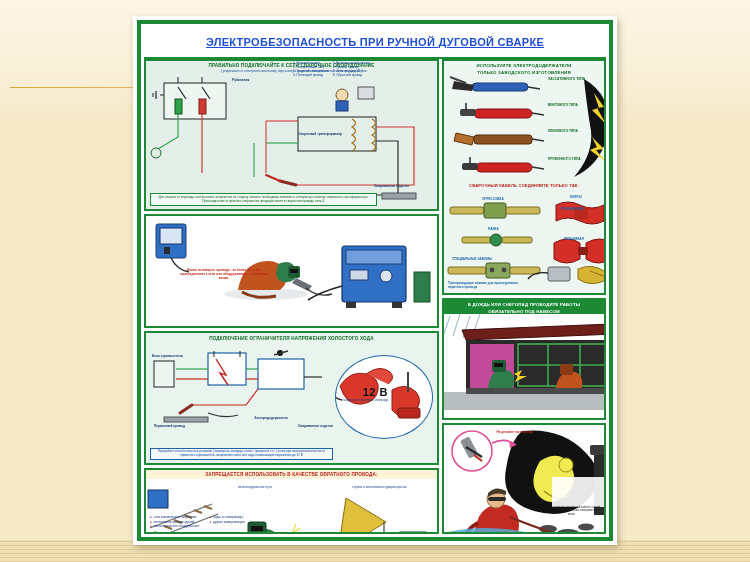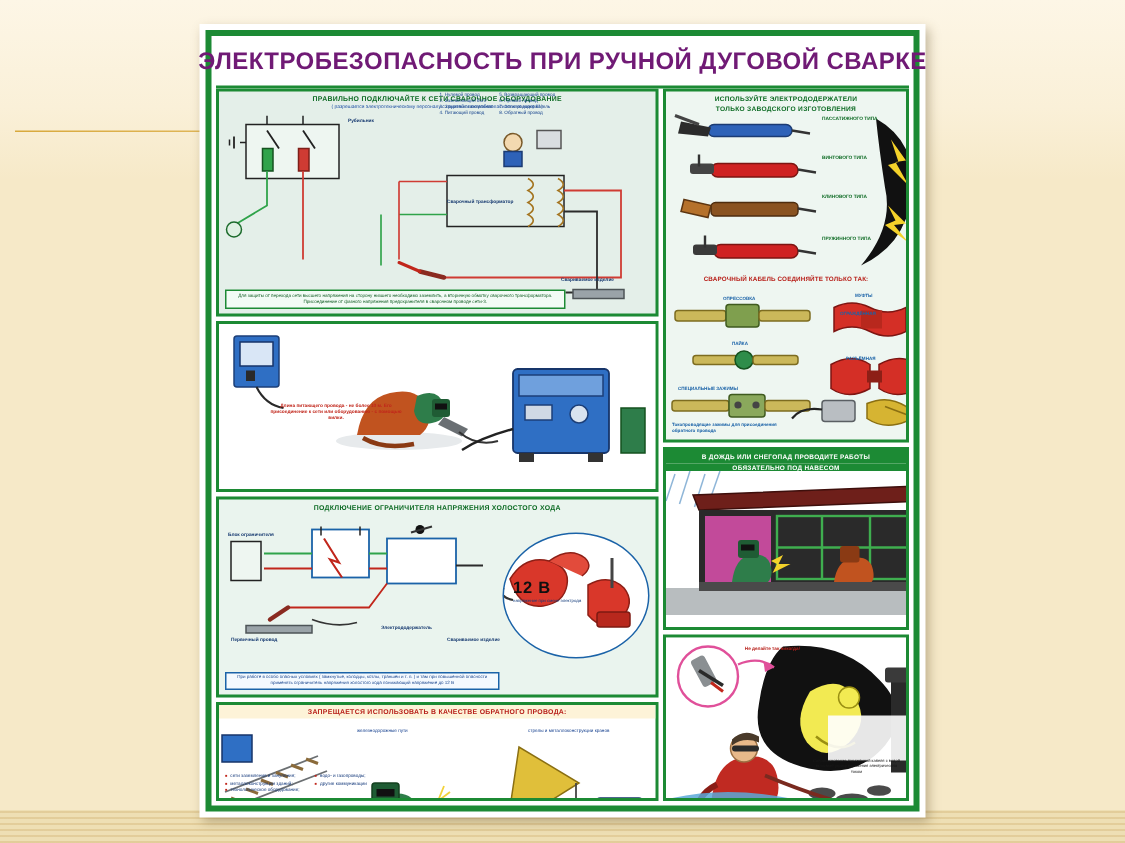--- a/index.html
+++ b/index.html
@@ -51,22 +51,23 @@
     border:4px solid #1c8a34;
     background:#ffffff;
     box-sizing:border-box;
     padding:3px;
   }
   #title-bar{
     height:30px;background:#ffffff;display:flex;align-items:center;justify-content:center;
     border-bottom:2px solid #1c8a34;
   }
   #title-bar .t{
-    font-size:16px;font-weight:bold;color:#701a75;letter-spacing:.3px;
+    font-size:11px;font-weight:bold;color:#1d4ed8;letter-spacing:.3px;
     white-space:nowrap;
+    text-decoration:underline;
   }
   #grid{
     position:absolute;left:3px;right:3px;top:35px;bottom:3px;
     display:flex;gap:3px;
   }
   .col-left{width:295px;display:flex;flex-direction:column;gap:3px;}
   .col-right{flex:1;display:flex;flex-direction:column;gap:3px;}
   .panel{
     border:2px solid #1c8a34;background:#e9f3ee;position:relative;overflow:hidden;
   }
@@ -100,21 +101,21 @@
   }
 
   
   #p3{height:130px;background:#eaf4ee;}
   #p3 .ph{padding-top:3px;}
   .oval{
     position:absolute;right:4px;top:22px;width:96px;height:82px;border-radius:50%;
     border:1.5px solid #1b63a8;background:#ffffff;overflow:hidden;
   }
   .v12{
-    position:absolute;left:6px;top:30px;width:46px;text-align:left;
+    position:absolute;left:6px;top:30px;width:46px;text-align:right;
   }
   .v12 .big{font-size:11px;font-weight:bold;color:#101010;letter-spacing:.5px;}
   .v12 .cap{font-size:2.9px;color:#123a7a;line-height:1.2;margin-top:1px;}
   .note-blue{
     position:absolute;left:4px;right:104px;bottom:3px;
     border:1px solid #1b63a8;background:#f4f9fe;padding:1.5px 3px;
     font-size:3px;color:#14418c;line-height:1.25;text-align:center;
   }
 
   

